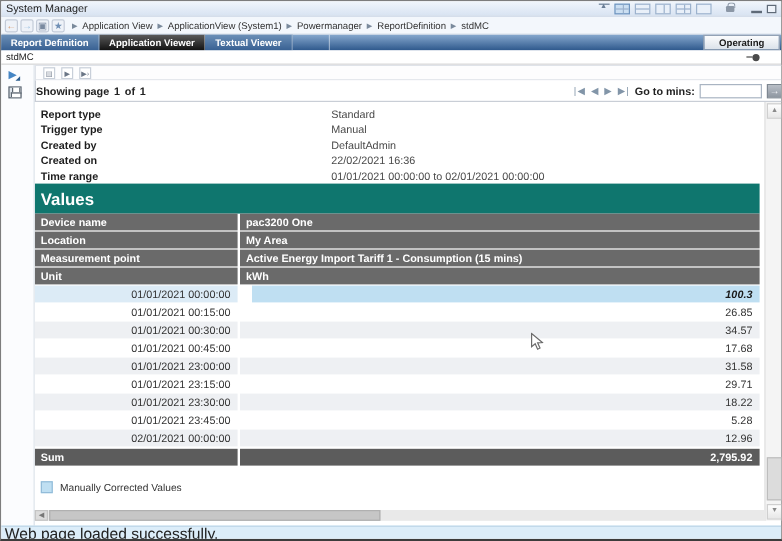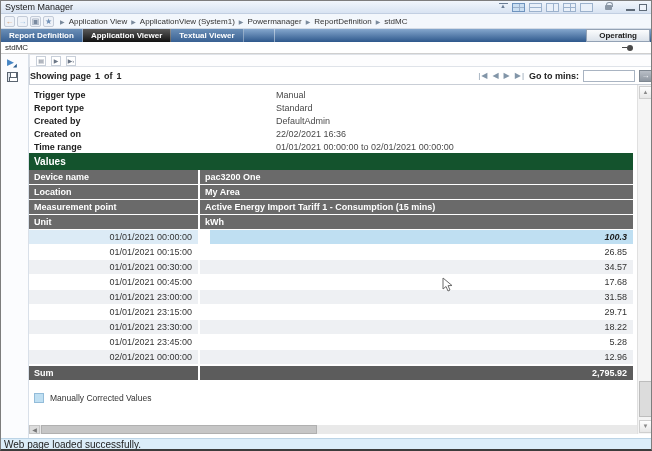--- a/index.html
+++ b/index.html
@@ -83,21 +83,21 @@
   .goto-input { width:52px; height:12px; border:1px solid #a9b4c2; background:#fff; font-size:8px; }
   .goto-btn { width:13px; height:12px; background:linear-gradient(#b9bfc7,#8f97a1); border:1px solid #7e8791;
     color:#f2f4f7; font-size:8px; line-height:10px; text-align:center; }
   
   .report-body { position:absolute; left:28px; top:84px; width:608px; height:340px; background:#fff; overflow:hidden; }
   .report-table { width:604px; }
   .detail-rows { margin-top:3px; }
   .detail-row { display:flex; height:13px; align-items:center; font-size:9px; }
   .detail-label { width:247px; padding-left:5px; font-weight:bold; color:#1d1d1d; }
   .detail-value { color:#4a4a4a; }
-  .values-header { height:17px; background:#14532d; color:#fff; font-weight:bold; font-size:10px;
+  .values-header { height:25px; background:#0f766e; color:#fff; font-weight:bold; font-size:14px;
     display:flex; align-items:center; padding-left:5px; }
   .grid-row { display:flex; height:15px; border-bottom:1px solid #fff; font-size:9px; align-items:stretch; }
   .grid-row .c1 { width:169px; display:flex; align-items:center; }
   .grid-row .c2 { flex:1; margin-left:2px; display:flex; align-items:center; }
   .device-row .c1, .device-row .c2 { background:#6a6a6a; color:#fff; font-weight:bold; padding-left:5px; }
   .data-row .c1 { justify-content:flex-end; padding-right:6px; color:#333;padding-left:32px; }
   .data-row .c2 { justify-content:flex-end; padding-right:6px; color:#333; }
   .data-row.alt .c1, .data-row.alt .c2 { background:#eef0f3; }
   .data-row.plain .c1, .data-row.plain .c2 { background:#fff; }
   .data-row.hl .c1 { background:#dcebf6; }
@@ -112,21 +112,21 @@
   .vs-btn { position:absolute; left:1px; width:13px; height:13px; background:linear-gradient(#fefefe,#e7e7e7);
     border:1px solid #cfcfcf; color:#8a8a8a; font-size:6px; text-align:center; line-height:11px; }
   .vs-up { top:1px; } .vs-down { bottom:1px; }
   .vs-thumb { position:absolute; left:1px; top:296px; width:13px; height:36px; background:#dcdcdc; border:1px solid #bdbdbd; }
   .hscroll { position:absolute; left:28px; top:424px; width:608px; height:9px; background:#e9e9e9; }
   .hs-btn { position:absolute; left:0; top:0; width:11px; height:9px; background:#dcdcdc; border:1px solid #c4c4c4;
     color:#777; font-size:6px; text-align:center; line-height:8px; }
   .hs-thumb { position:absolute; left:12px; top:0; width:276px; height:9px; background:#c6c6c6; border:1px solid #b0b0b0; }
   
   .statusbar { position:absolute; left:0; top:437px; width:100%; height:12px; background:#dcedf9;
-    border-top:1px solid #bcd4e6; display:flex; align-items:center; padding:0 3px; font-size:10px; color:#222; }
+    border-top:1px solid #bcd4e6; display:flex; align-items:center; padding:0 3px; font-size:13px; color:#222; }
   
   .cursor { position:absolute; left:441px; top:276px; pointer-events:none; }
 </style>
 </head>
 <body>
 
 <div class="window">
 
   <div class="titlebar">
     <span>System Manager</span>
@@ -202,26 +202,26 @@
       <input class="goto-input" value="" style="">
       <span class="goto-btn">→</span>
     </span>
   </div>
 
   <div class="report-body">
     <div class="report-table">
 
       <div class="detail-rows">
         <div class="detail-row">
+          <span class="detail-label">Report type</span>
+          <span class="detail-value">Standard</span>
+        </div>
+        <div class="detail-row">
           <span class="detail-label">Trigger type</span>
           <span class="detail-value">Manual</span>
-        </div>
-        <div class="detail-row">
-          <span class="detail-label">Report type</span>
-          <span class="detail-value">Standard</span>
         </div>
         <div class="detail-row">
           <span class="detail-label">Created by</span>
           <span class="detail-value">DefaultAdmin</span>
         </div>
         <div class="detail-row">
           <span class="detail-label">Created on</span>
           <span class="detail-value">22/02/2021 16:36</span>
         </div>
         <div class="detail-row">

